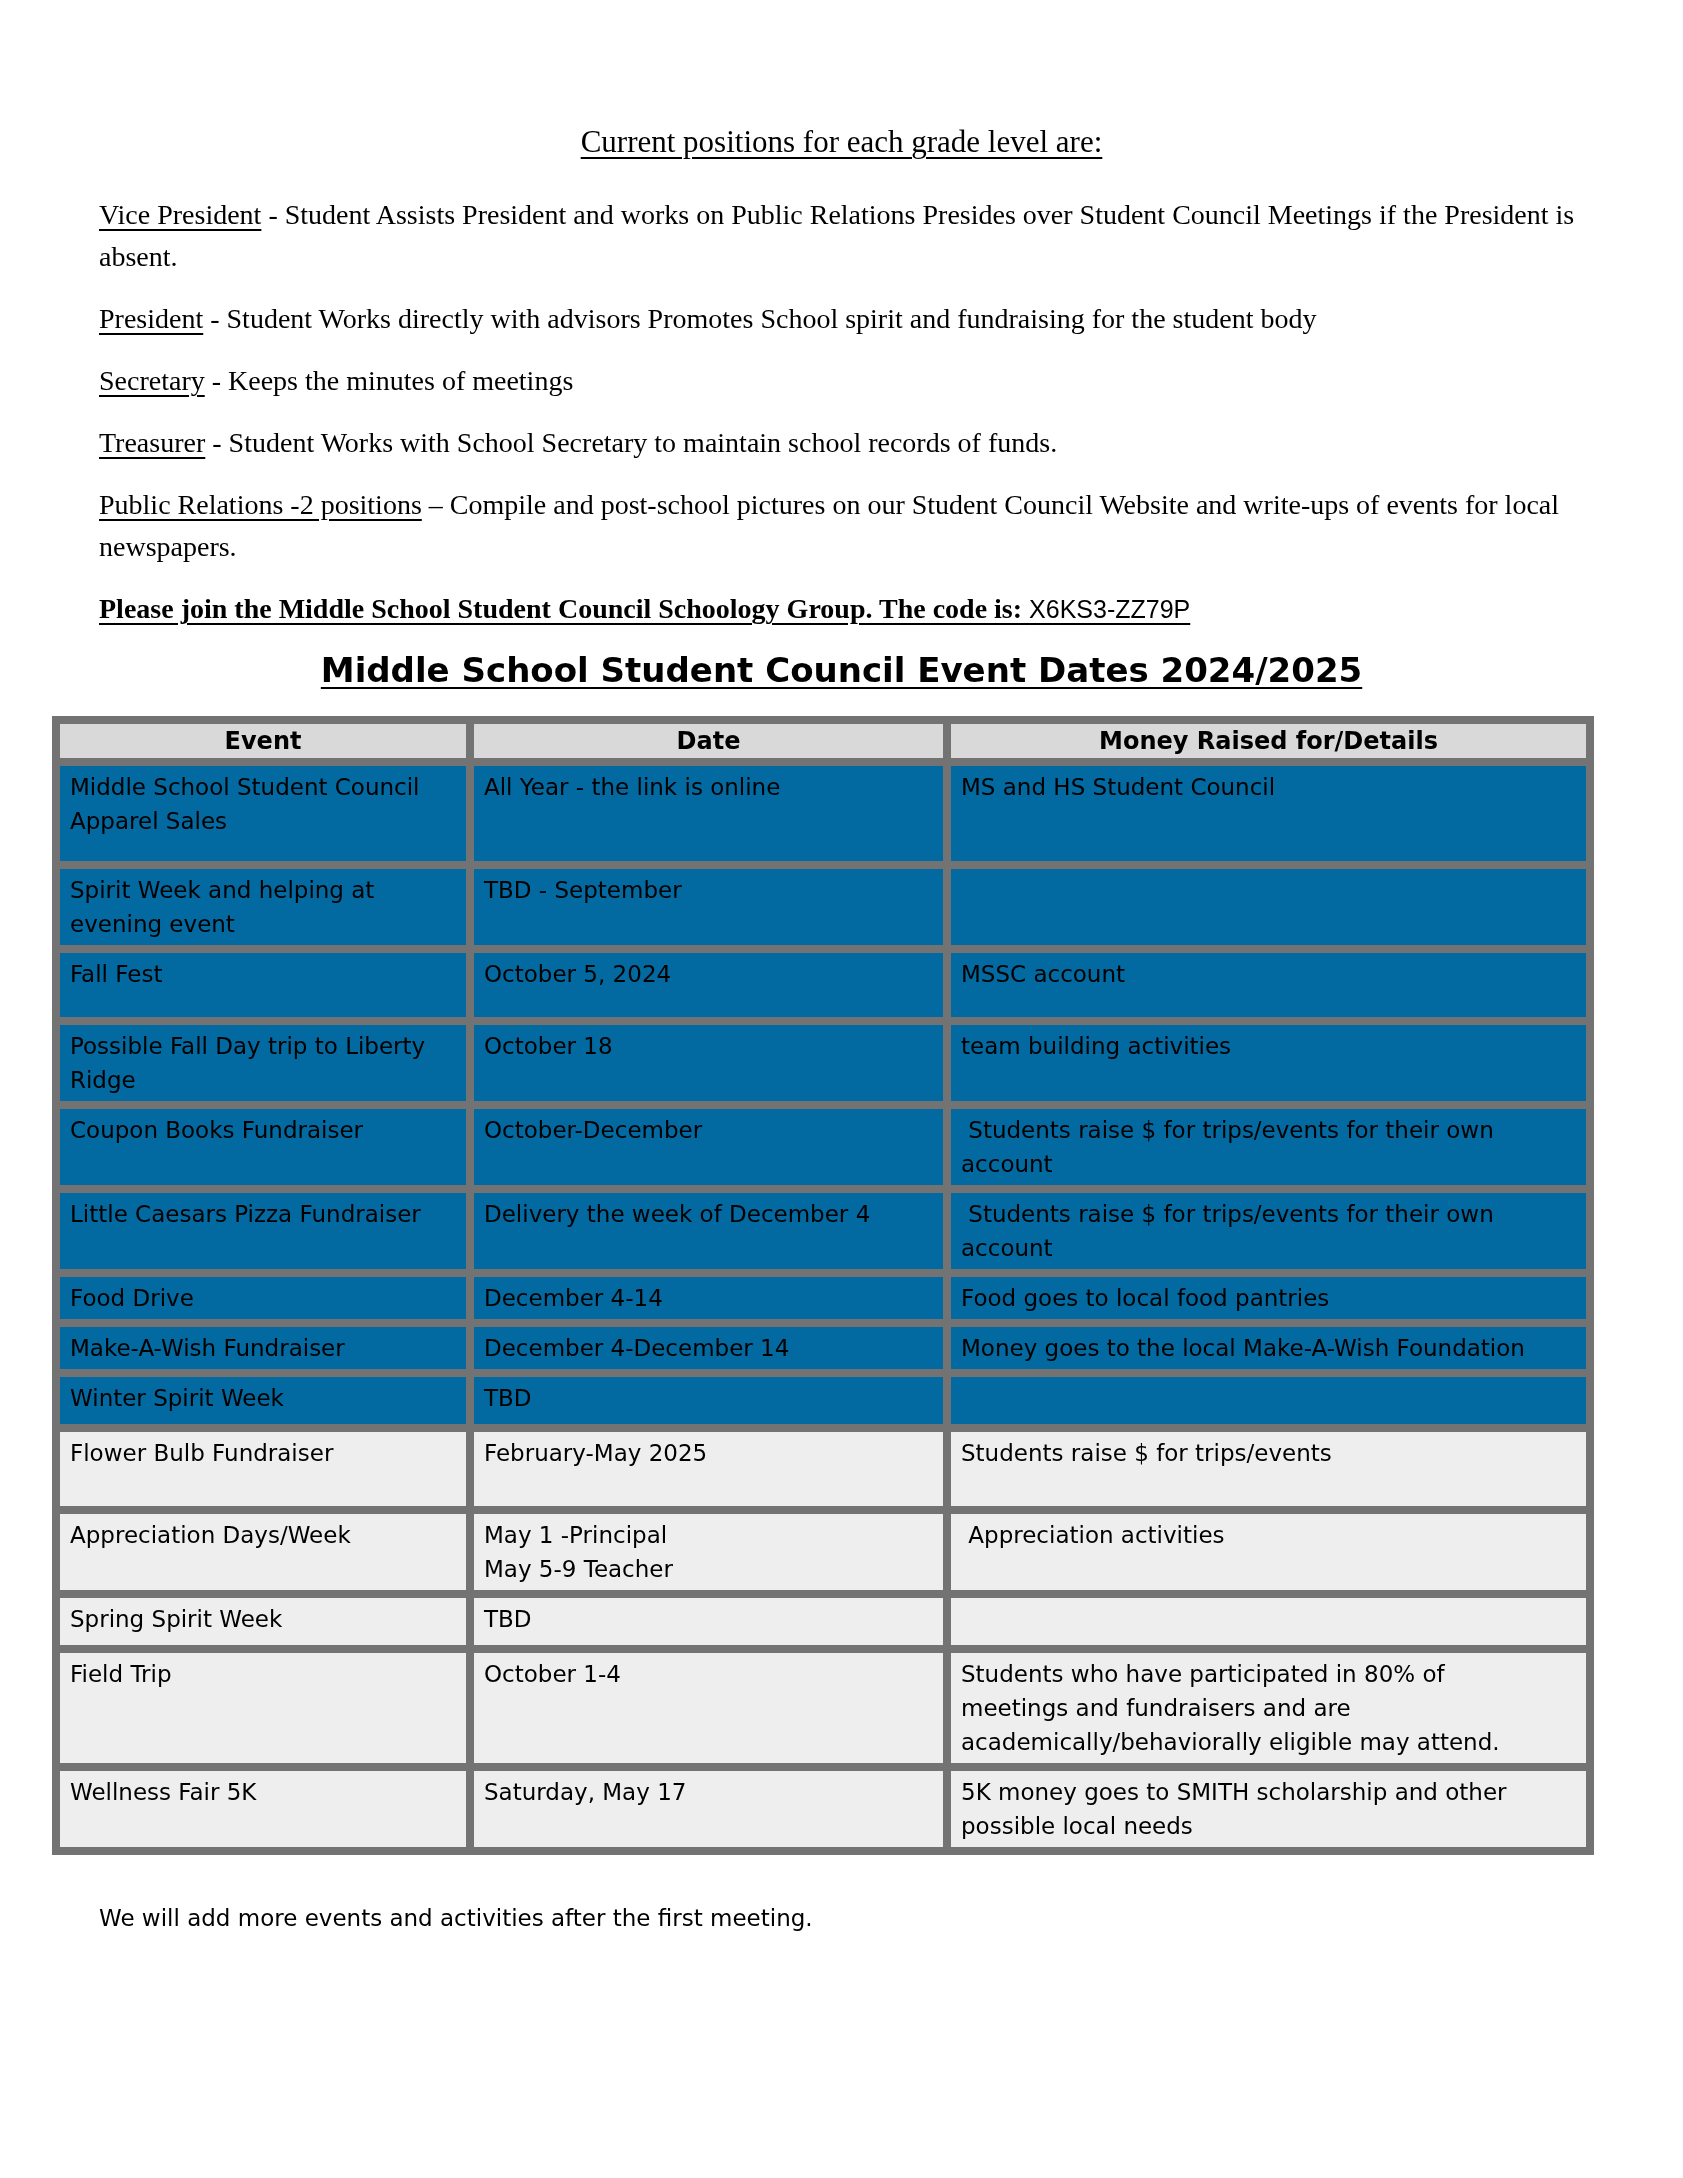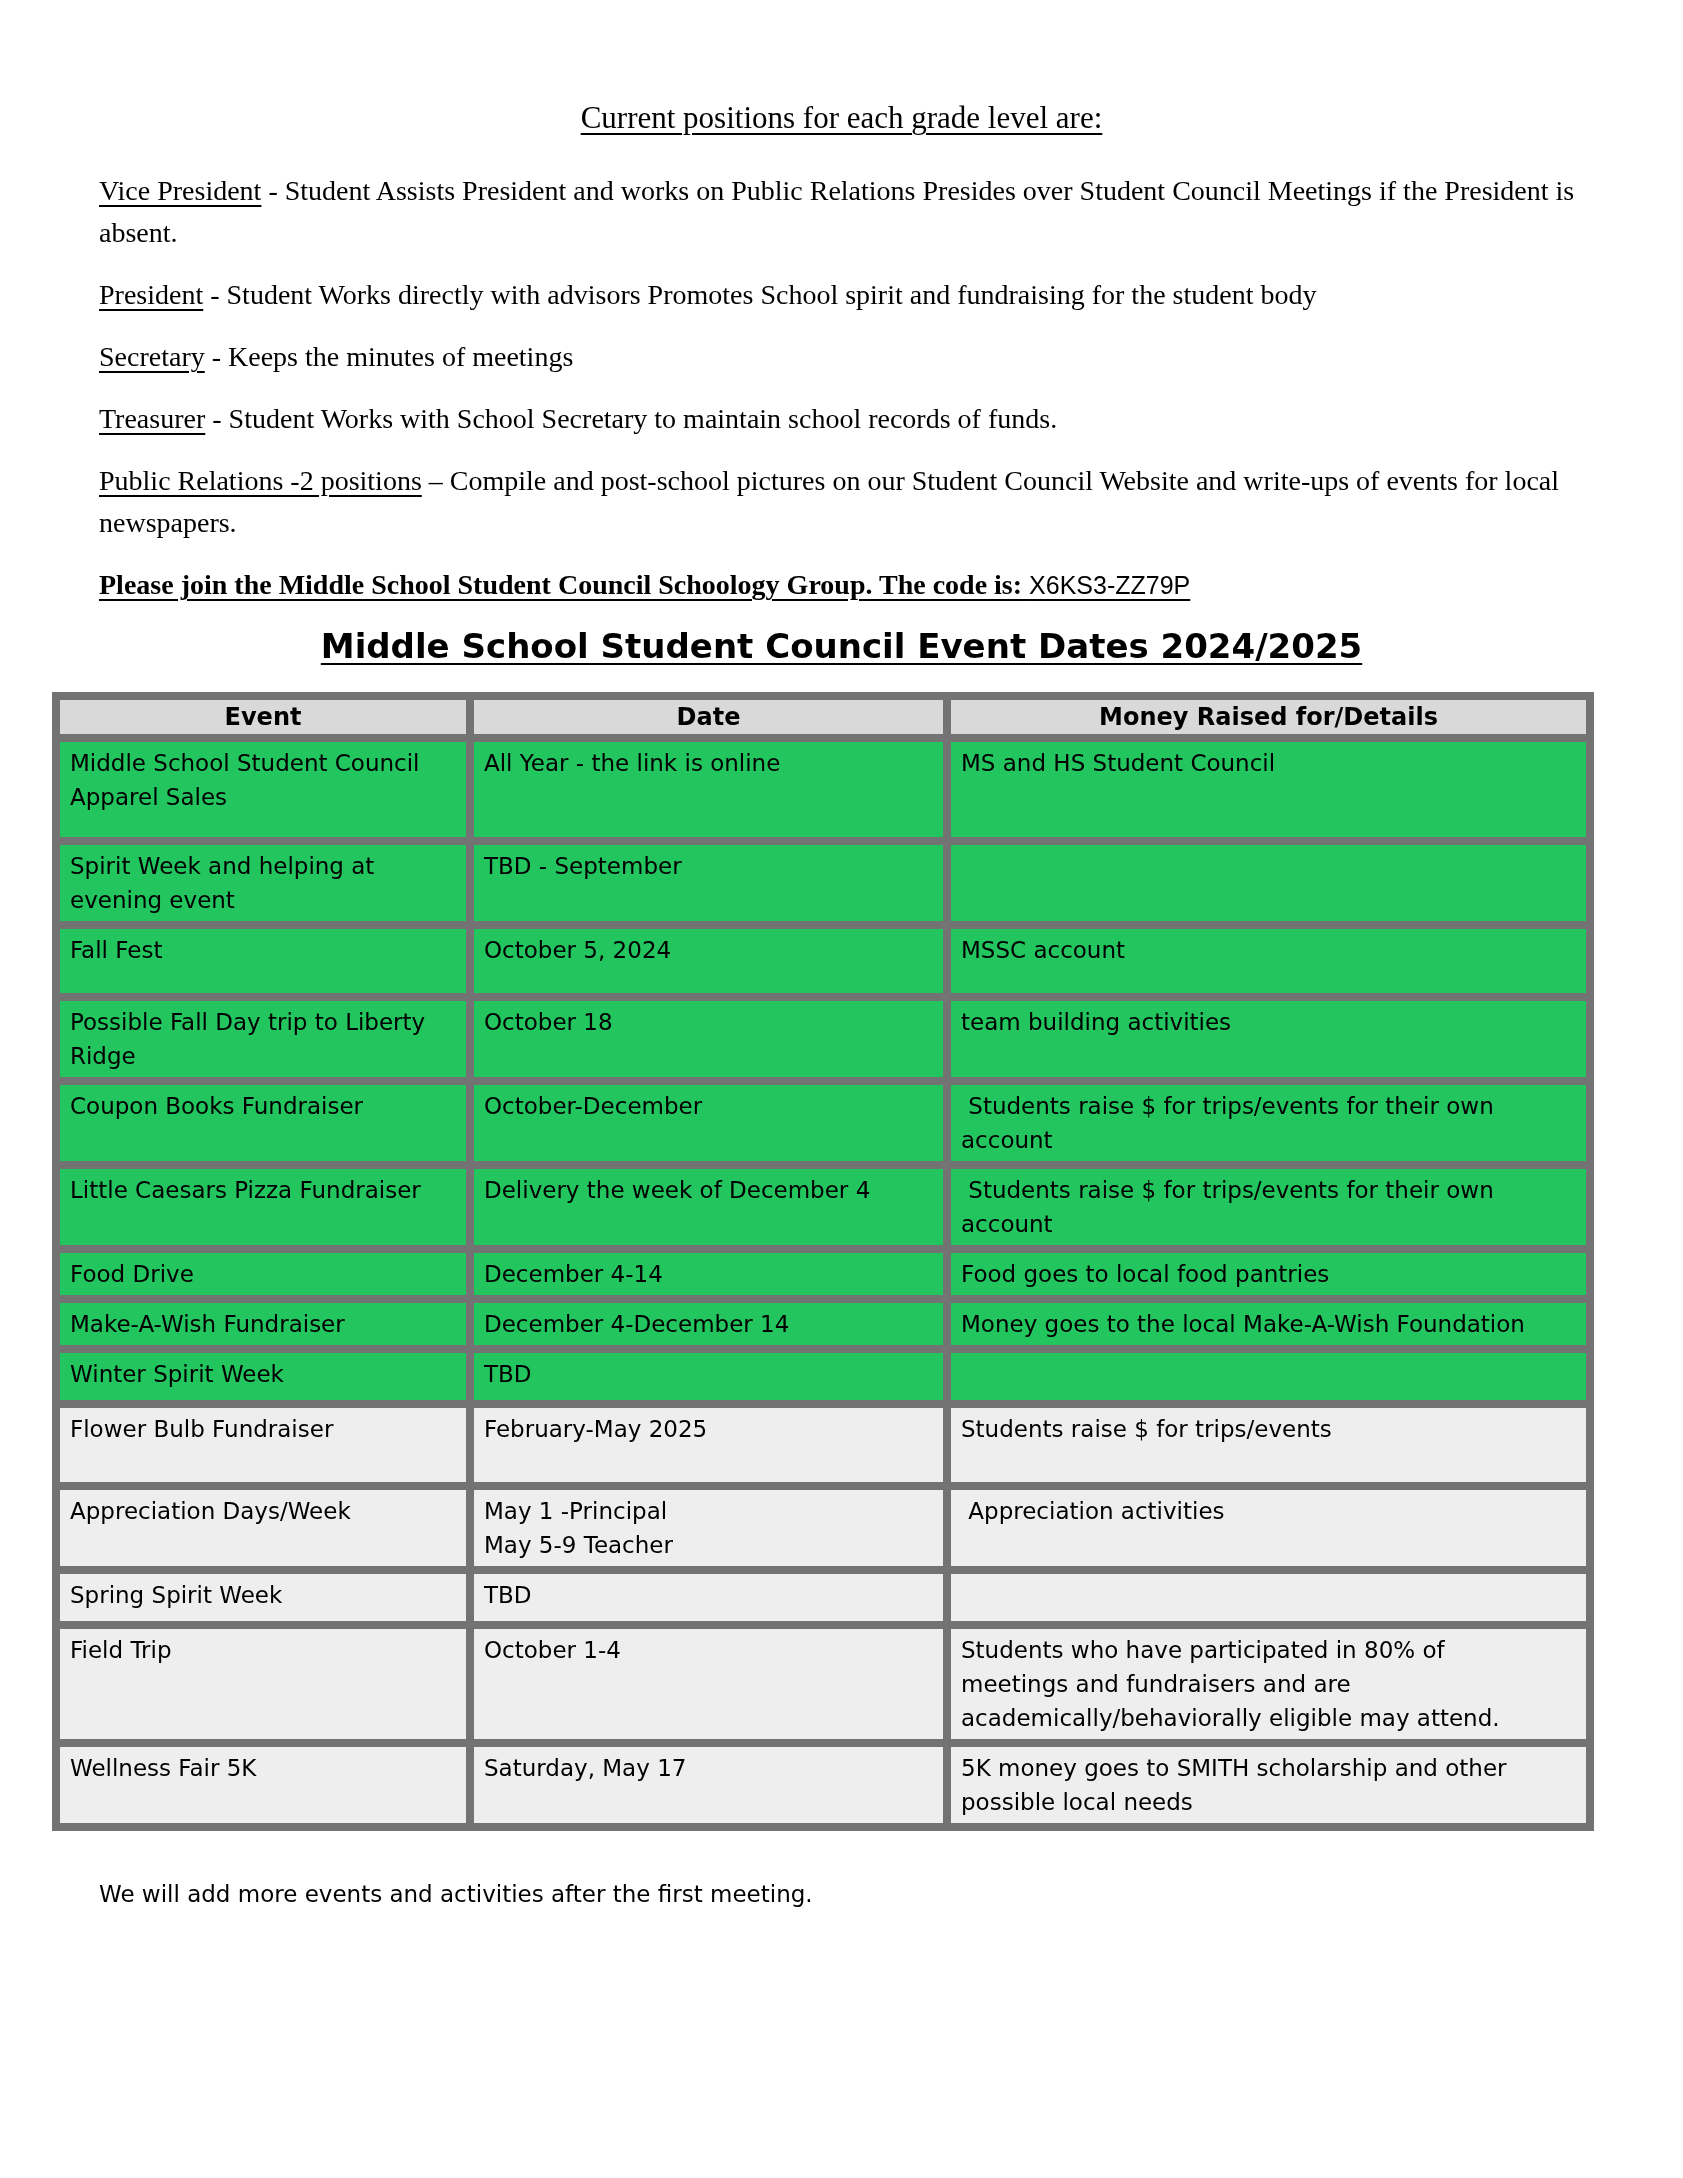--- a/index.html
+++ b/index.html
@@ -5,21 +5,21 @@
   * { margin: 0; padding: 0; box-sizing: border-box; }
   html, body { background: #ffffff; }
   body {
     width: 1683px;
     height: 2178px;
     position: relative;
     font-family: "Liberation Serif", "DejaVu Serif", serif;
     color: #000000;
     overflow: hidden;
   }
-  .page { padding-top: 96px; }
+  .page { padding-top: 96px; margin-top: 24px; }
 
   .heading {
     text-align: center;
     font-size: 31px;
     font-weight: 400;
     line-height: 44px;
     text-decoration: underline;
     text-decoration-thickness: 2px;
     text-underline-offset: 5px;
     margin-bottom: 30px;
@@ -86,21 +86,21 @@
     font-weight: 700;
     text-align: center;
     padding: 3px 6px;
     height: 34px;
   }
   table.events td {
     font-size: 23px;
     line-height: 34px;
     padding: 4px 4px 4px 10px;
     white-space: pre-wrap;
-    background: #22c55e;
+    background: #0369a1;
   }
   table.events tr.shaded td { background: var(--shaded-bg, #eeeeee); }
 
   .footer-note {
     margin: 46px 94px 0 99px;
     font-family: "DejaVu Sans", sans-serif;
     font-size: 23px;
     line-height: 34px;
   }
 </style>

